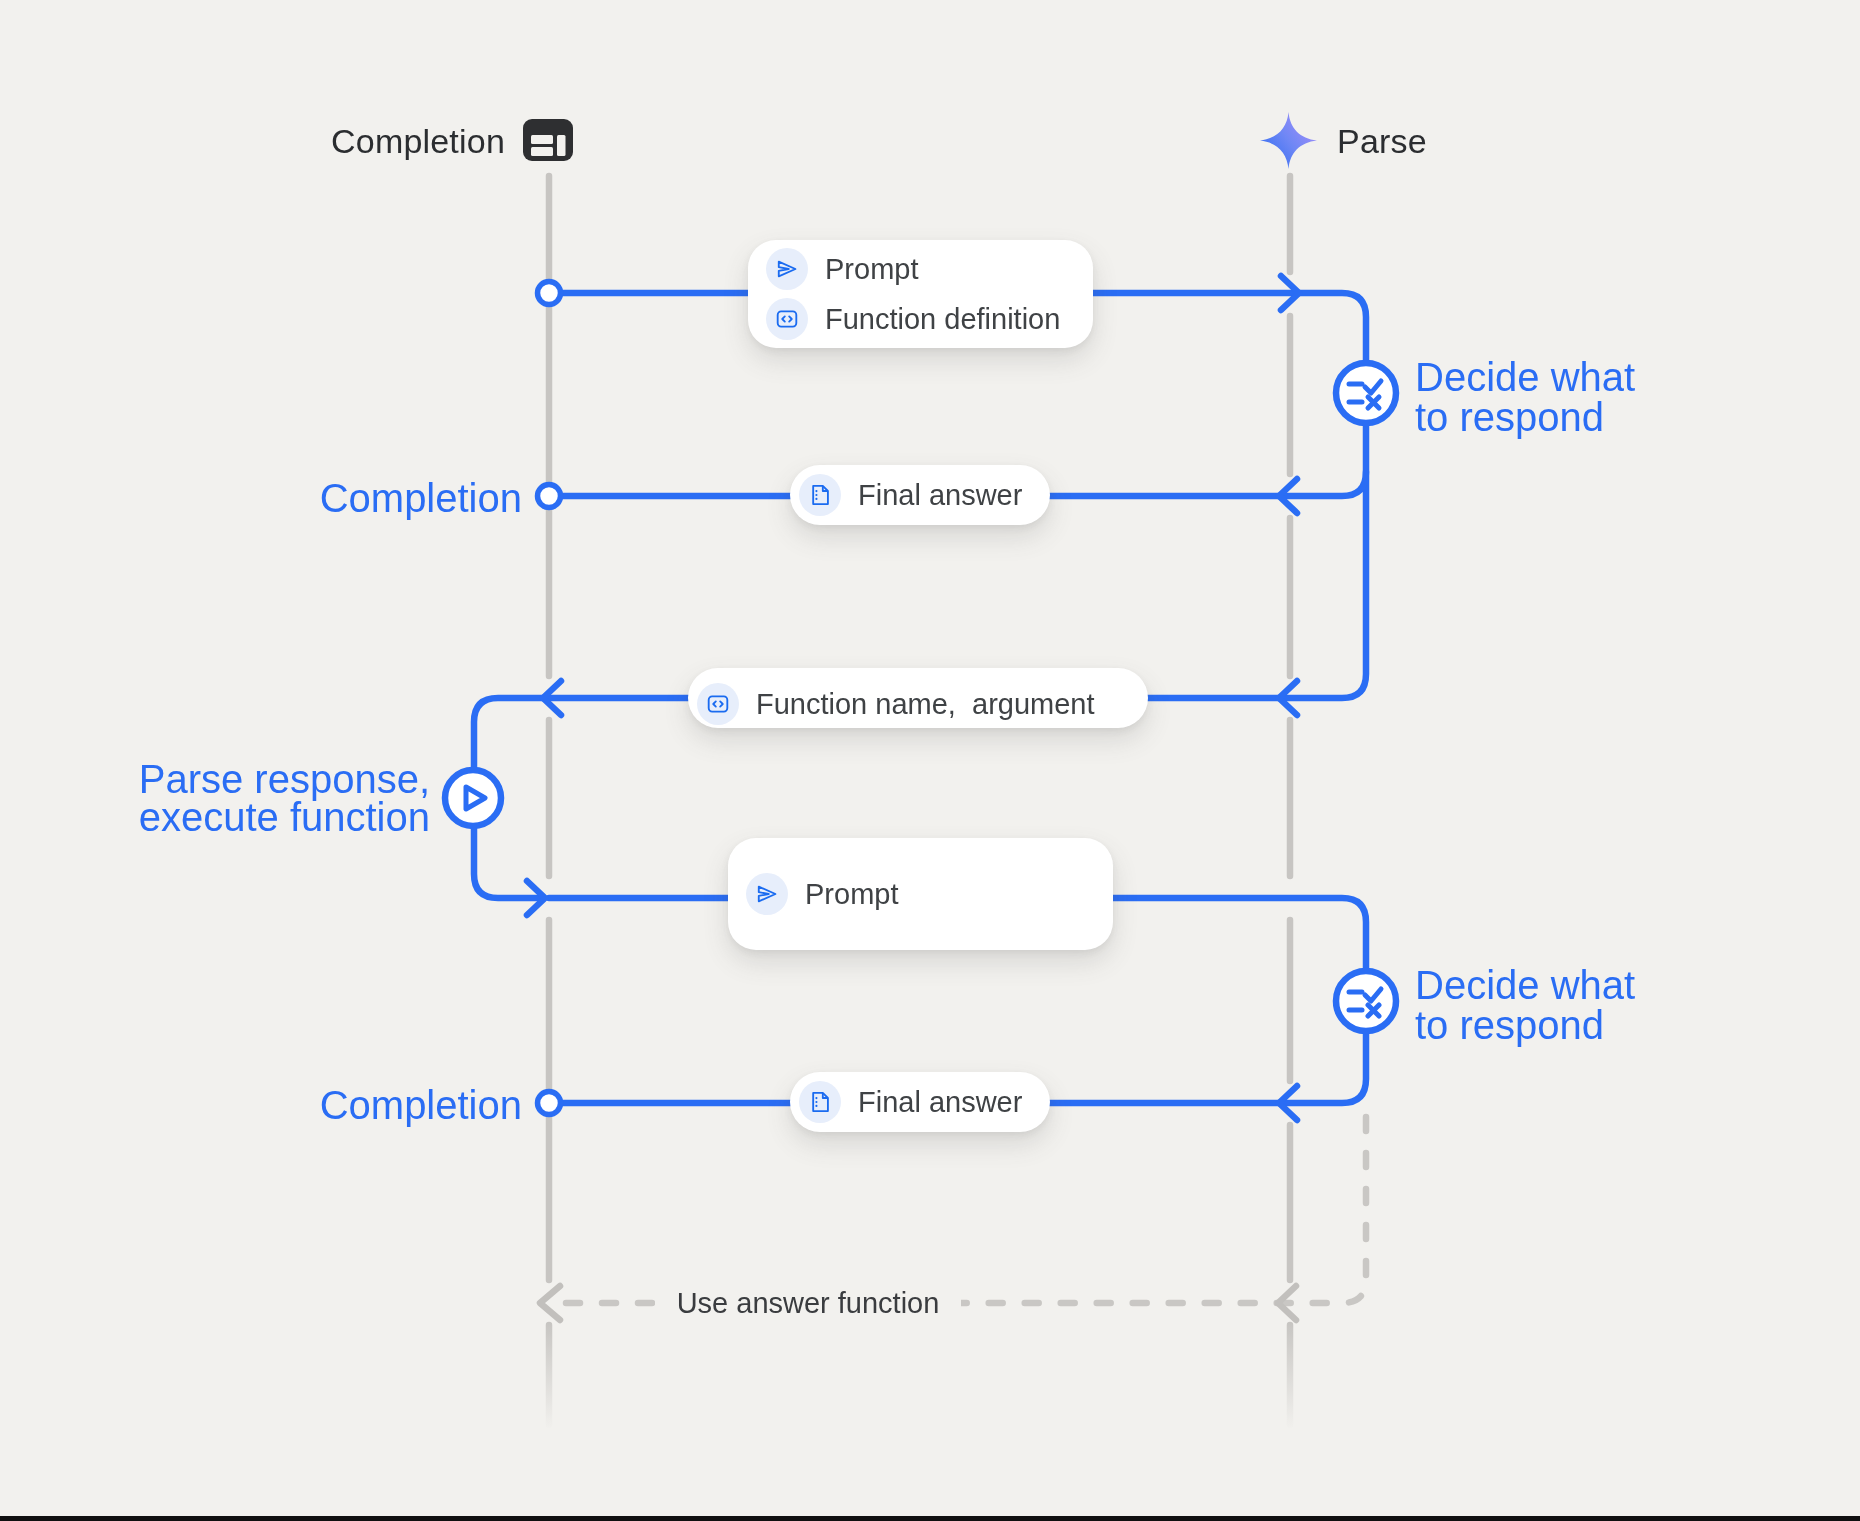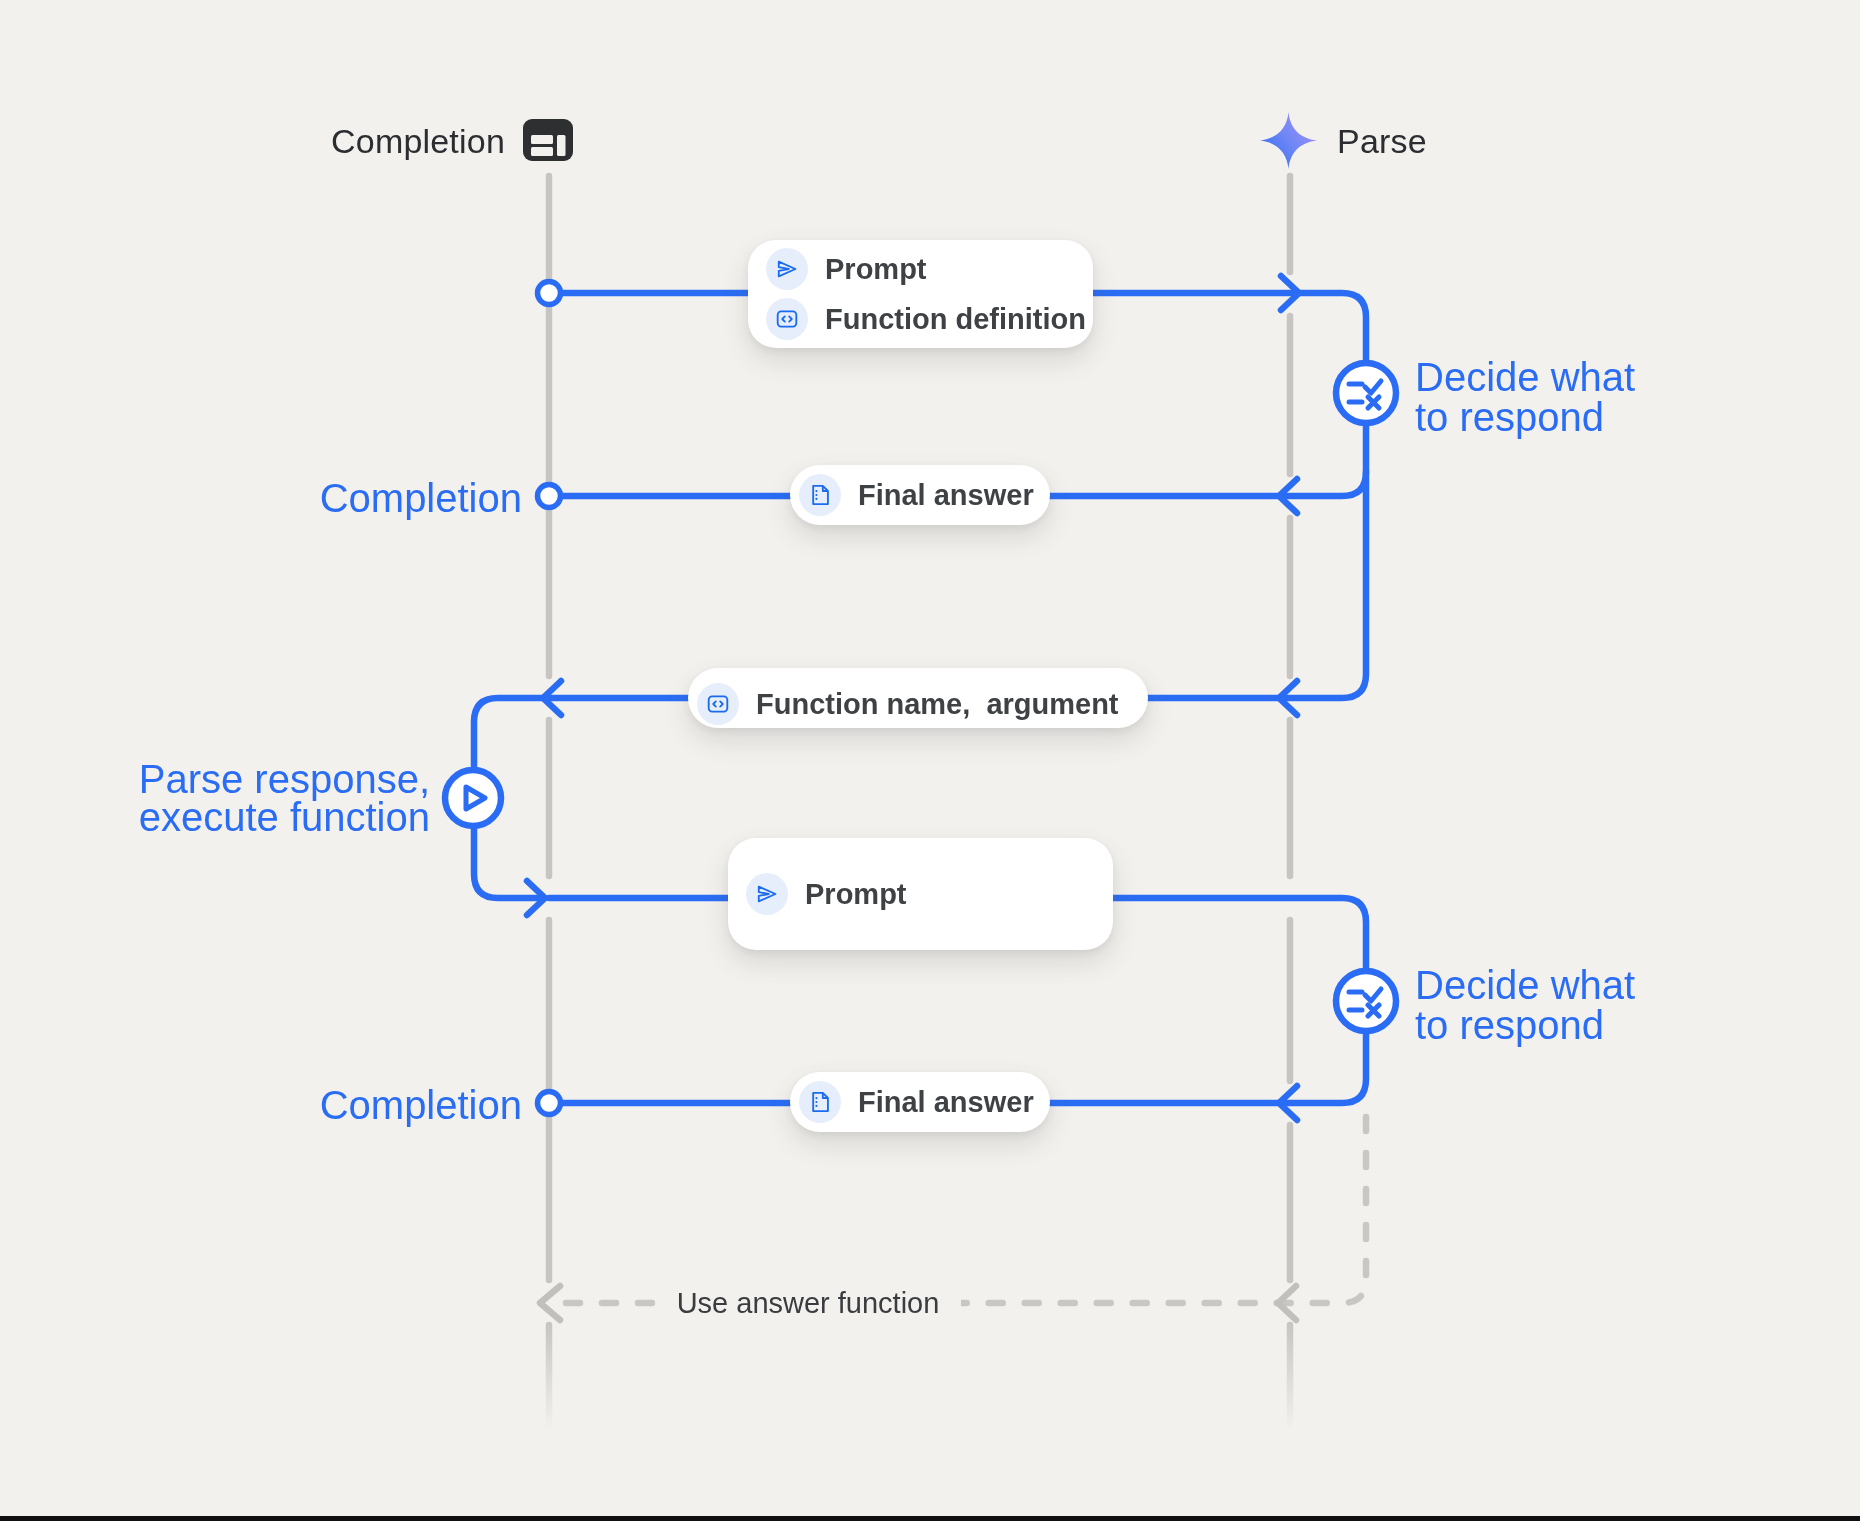--- a/index.html
+++ b/index.html
@@ -11,21 +11,21 @@
   #wires{position:absolute;left:0;top:0;z-index:1;}
   .abs{position:absolute;}
   .actor-label{font-size:34px;font-weight:500;color:#2b2d30;letter-spacing:.2px;}
   .blue-label{font-size:40px;font-weight:500;color:#2a6df4;line-height:40px;}
   .msg-box{
     position:absolute;z-index:3;background:#ffffff;border-radius:30px;
     box-shadow:0 12px 26px rgba(80,80,80,.16),0 3px 7px rgba(80,80,80,.08);
     display:flex;flex-direction:column;justify-content:space-evenly;
     padding:0 26px 0 18px;box-sizing:border-box;
   }
-  .msg-row{display:flex;align-items:center;gap:17px;font-weight:bold;}
+  .msg-row{display:flex;align-items:center;gap:17px;}
   .badge{
     width:42px;height:42px;border-radius:50%;background:#e7eefb;flex:0 0 42px;
     display:flex;align-items:center;justify-content:center;
   }
   .badge svg{width:26px;height:26px;display:block;}
   .msg-label{font-size:29px;color:#3f4245;white-space:pre;}
   .dark-label{font-size:29px;font-weight:500;color:#3a3c3f;}
   .bottom-bar{position:absolute;left:0;bottom:0;width:1860px;height:5px;background:#101010;z-index:5;}
 </style>
 </head>

